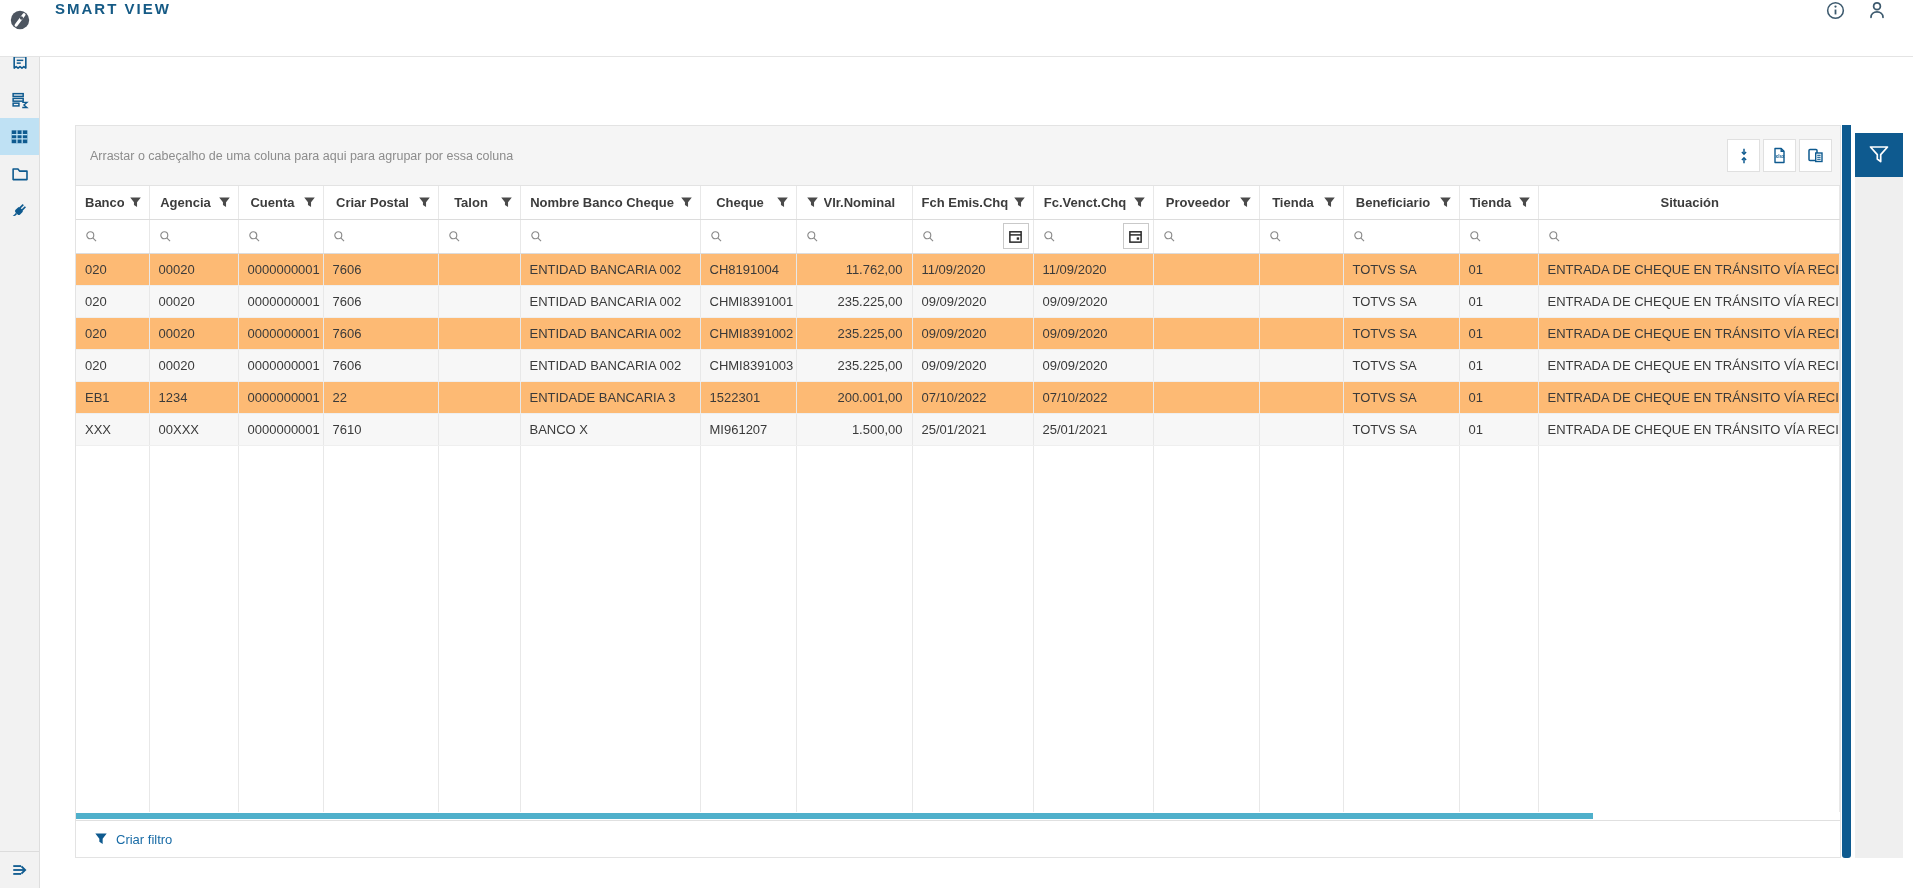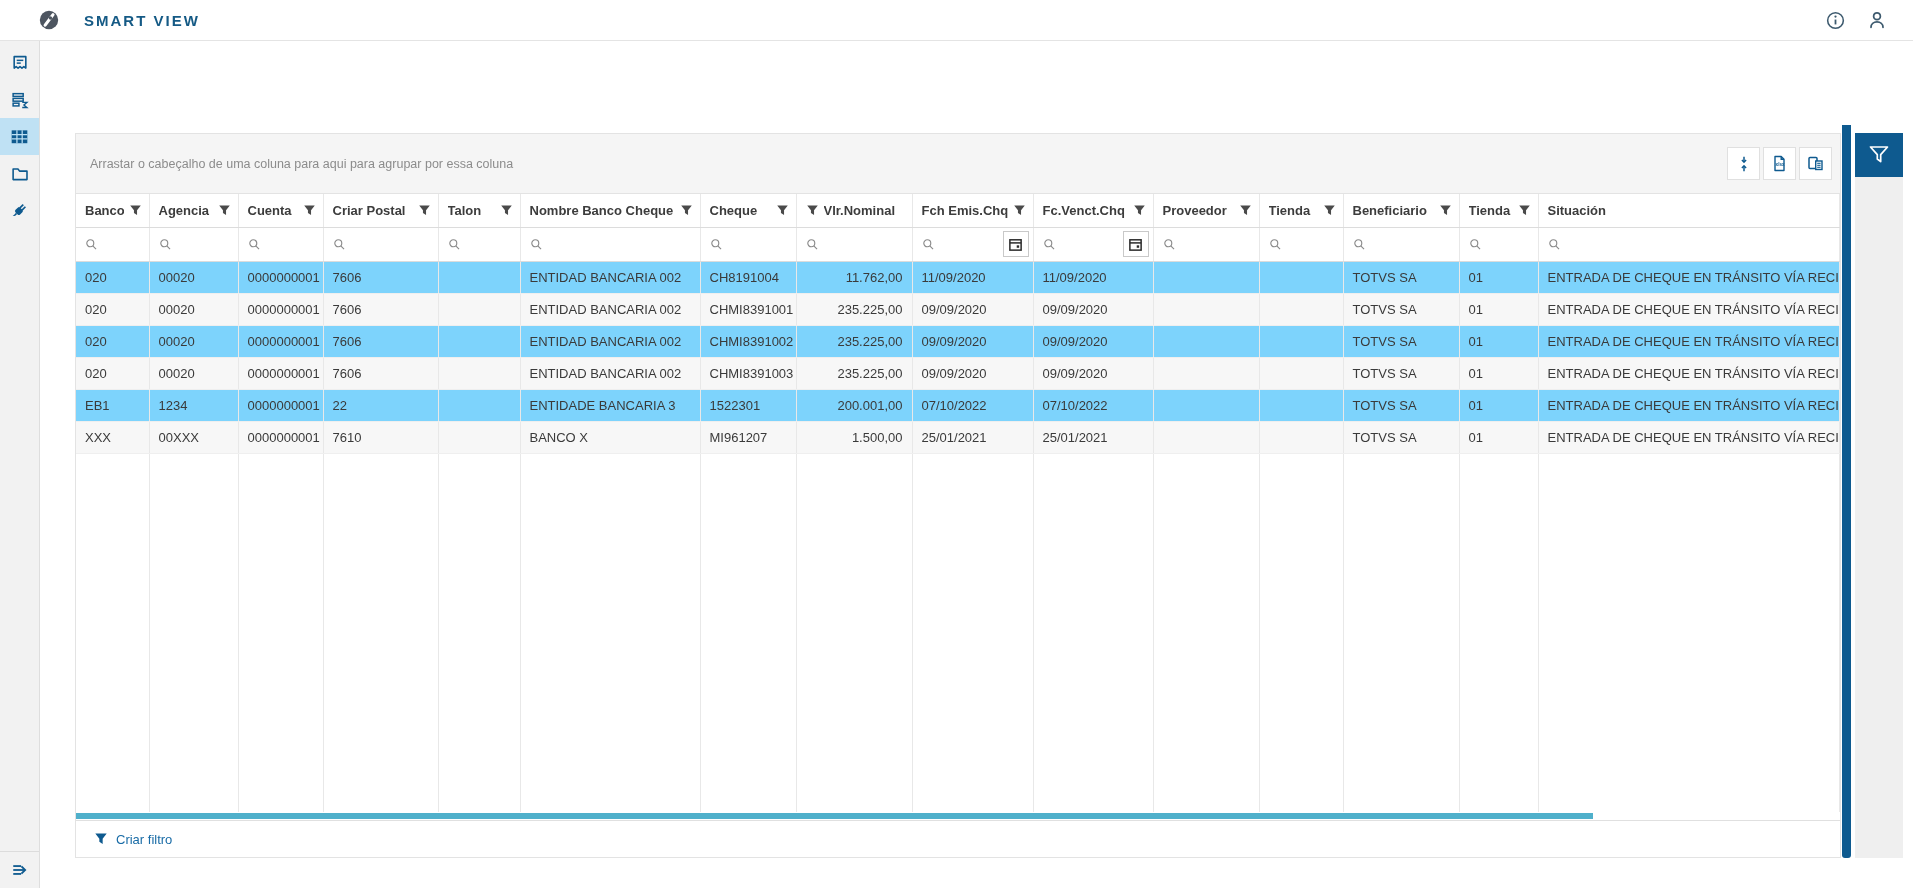--- a/index.html
+++ b/index.html
@@ -5,23 +5,23 @@
   * { box-sizing: border-box; margin: 0; padding: 0; }
   html,body { width:1913px; height:888px; overflow:hidden; }
   body {
     font-family: "Liberation Sans", "DejaVu Sans", sans-serif;
     font-size: 13px; color: #333; background: #fff; position: relative;
   }
   svg { display:block; }
 
   
   .topbar {
-    position:absolute; top:0; left:0; right:0; height:41px;
+    position:absolute; top:0; left:0; right:0; height:57px;
     background:#fff; border-bottom:1px solid #e4e4e4;
-    display:flex; align-items:center; z-index:5;padding-left:29px;
+    display:flex; align-items:flex-start; z-index:5;
   }
   .logo-cell { width:40px; height:40px; display:flex; align-items:center; justify-content:center; }
   .app-title { margin-left:15px; color:#155a85; font-weight:bold; letter-spacing:2px; font-size:15px; }
   .topbar-right { margin-left:auto; display:flex; align-items:center; gap:22px; margin-right:26px; }
   .topbar-right .icon-btn { cursor:pointer; }
 
   
   .sidebar {
     position:absolute; top:41px; left:0; bottom:0; width:40px;
     background:#f2f2f2; border-right:1px solid #dedede;
@@ -33,41 +33,41 @@
     margin-top:auto; height:37px; border-top:1px solid #dcdcdc;
     display:flex; align-items:center; justify-content:center; cursor:pointer;
   }
 
   
   .main { position:absolute; left:40px; top:41px; right:0; bottom:0; background:#fff; }
   .page-title { margin:12px 0 0 28px; font-size:29px; font-weight:normal; color:#5d6a73; }
 
   
   .panel { position:absolute; left:35px; top:84px; right:10px; bottom:30px; display:flex; align-items:stretch; }
-  .grid-col { flex:1; min-width:0; display:flex; flex-direction:column; border:1px solid #e3e3e3; background:#7dd3fc;margin-top:8px; }
+  .grid-col { flex:1; min-width:0; display:flex; flex-direction:column; border:1px solid #e3e3e3; background:#fdba74; }
 
   .group-bar {
     height:60px; background:#f5f5f5; border-bottom:1px solid #e3e3e3;
     display:flex; align-items:center; padding:0 8px 0 14px; color:#8c8c8c; font-size:12.5px;
   }
   .toolbar { margin-left:auto; display:flex; gap:3px; }
   .tool-btn {
     width:33px; height:33px; background:#fff; border:1px solid #e0e0e0;
     display:flex; align-items:center; justify-content:center; cursor:pointer; color:#0e5a8f;
   }
 
   .table-wrap { flex:1; overflow:hidden; }
   table.grid-table { border-collapse:collapse; table-layout:fixed; width:100%; }
   .grid-table th, .grid-table td { border-right:1px solid #e8e8e8; vertical-align:middle; }
   .grid-table th {
     height:33px; border-bottom:1px solid #dcdcdc; font-size:13px; font-weight:bold;
     color:#3c3c3c; text-align:left; padding:0 7px 0 9px; background:#fff; cursor:pointer;
   }
   .th-inner { display:flex; align-items:center; gap:5px; }
-  .th-inner .hlabel { flex:1; white-space:nowrap; overflow:hidden; }
+  .th-inner .hlabel { flex:1; white-space:nowrap; overflow:hidden;text-align:center; }
   .th-inner.funnel-left .hlabel { text-align:left; }
   .filter-row td { height:34px; border-bottom:1px solid #dcdcdc; padding:0 4px 0 9px; background:#fff; cursor:text; }
   .filter-inner { display:flex; align-items:center; height:100%; }
   .cal-btn {
     margin-left:auto; width:26px; height:26px; background:#fff; border:1px solid #c9c9c9;
     display:flex; align-items:center; justify-content:center; cursor:pointer;
   }
   .grid-table tbody td {
     height:32px; padding:0 9px; border-bottom:1px solid #efefef;
     white-space:nowrap; overflow:hidden; color:#3a3a3a;

